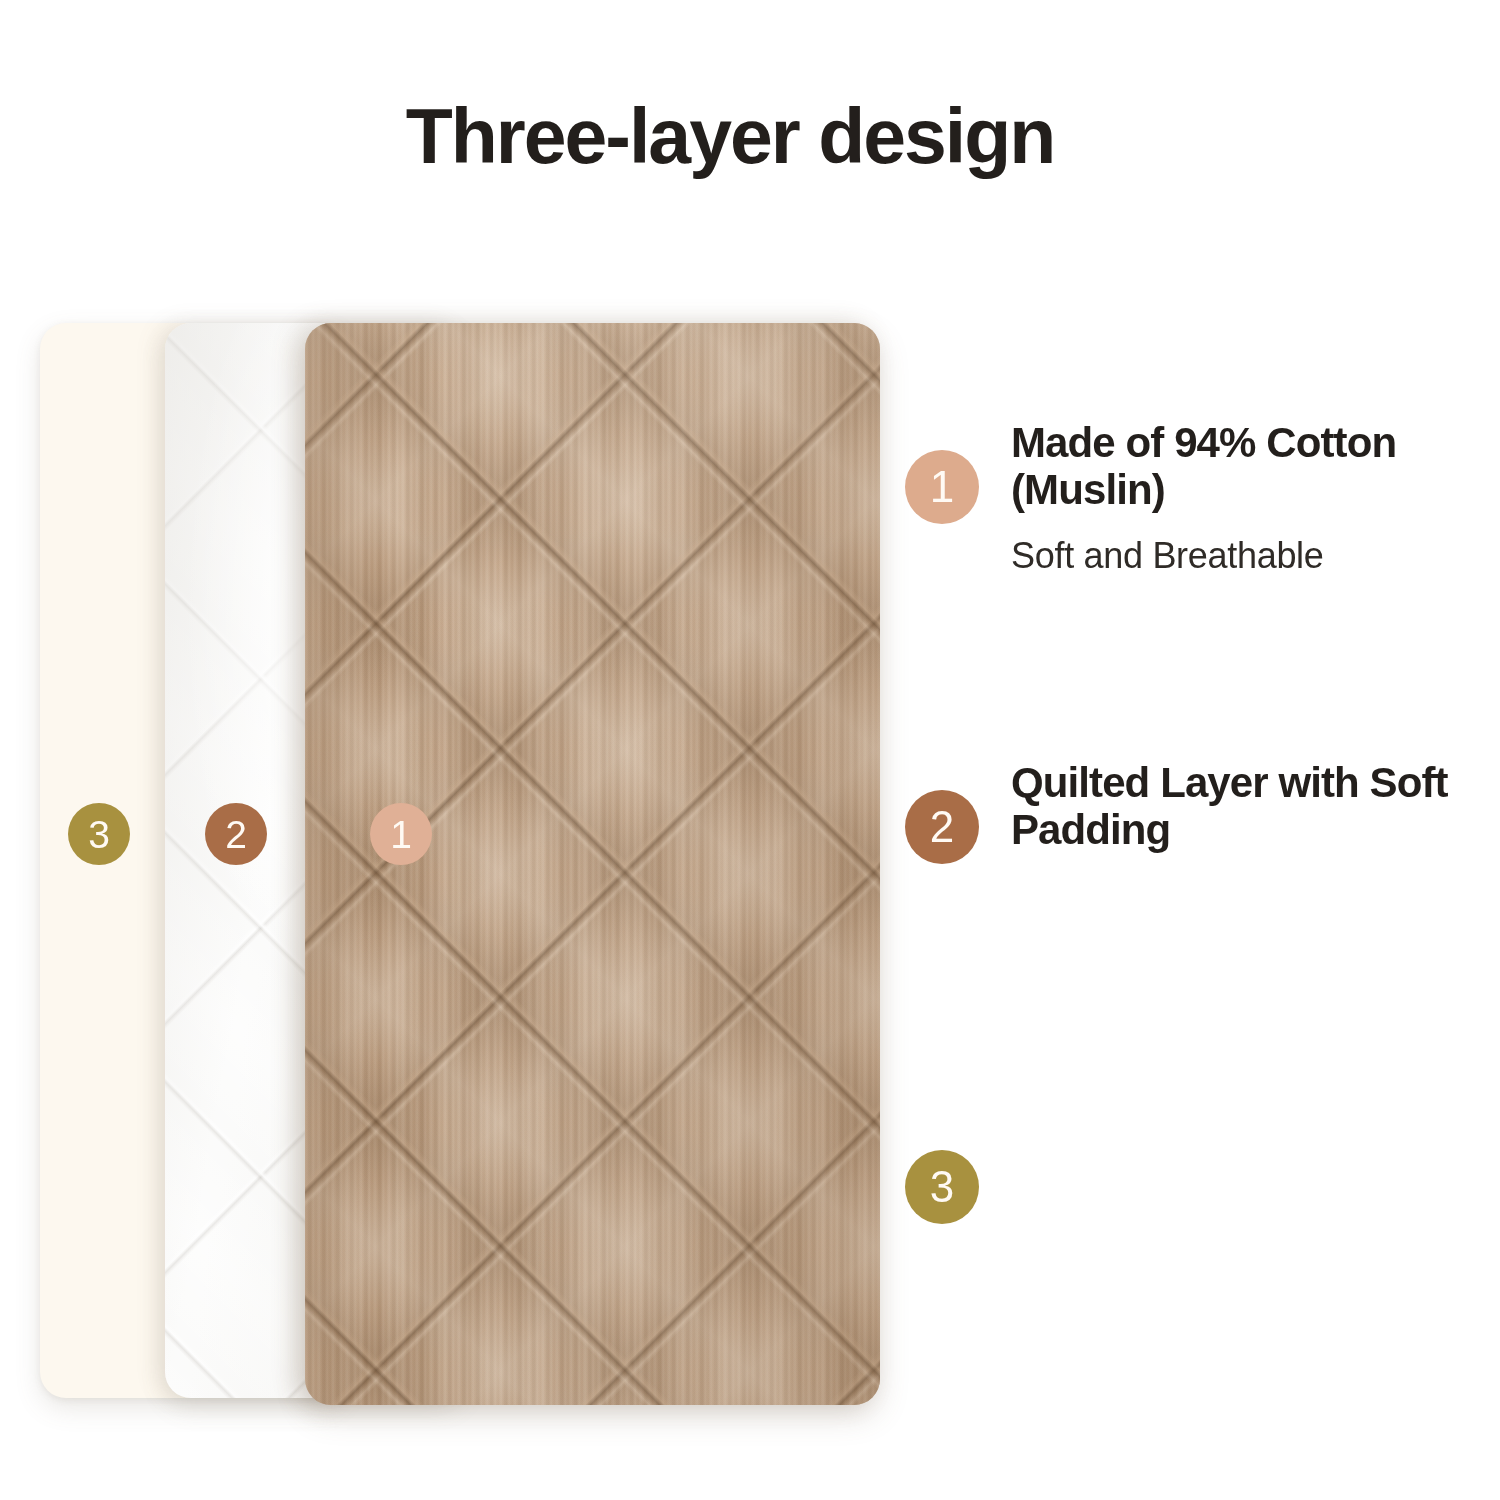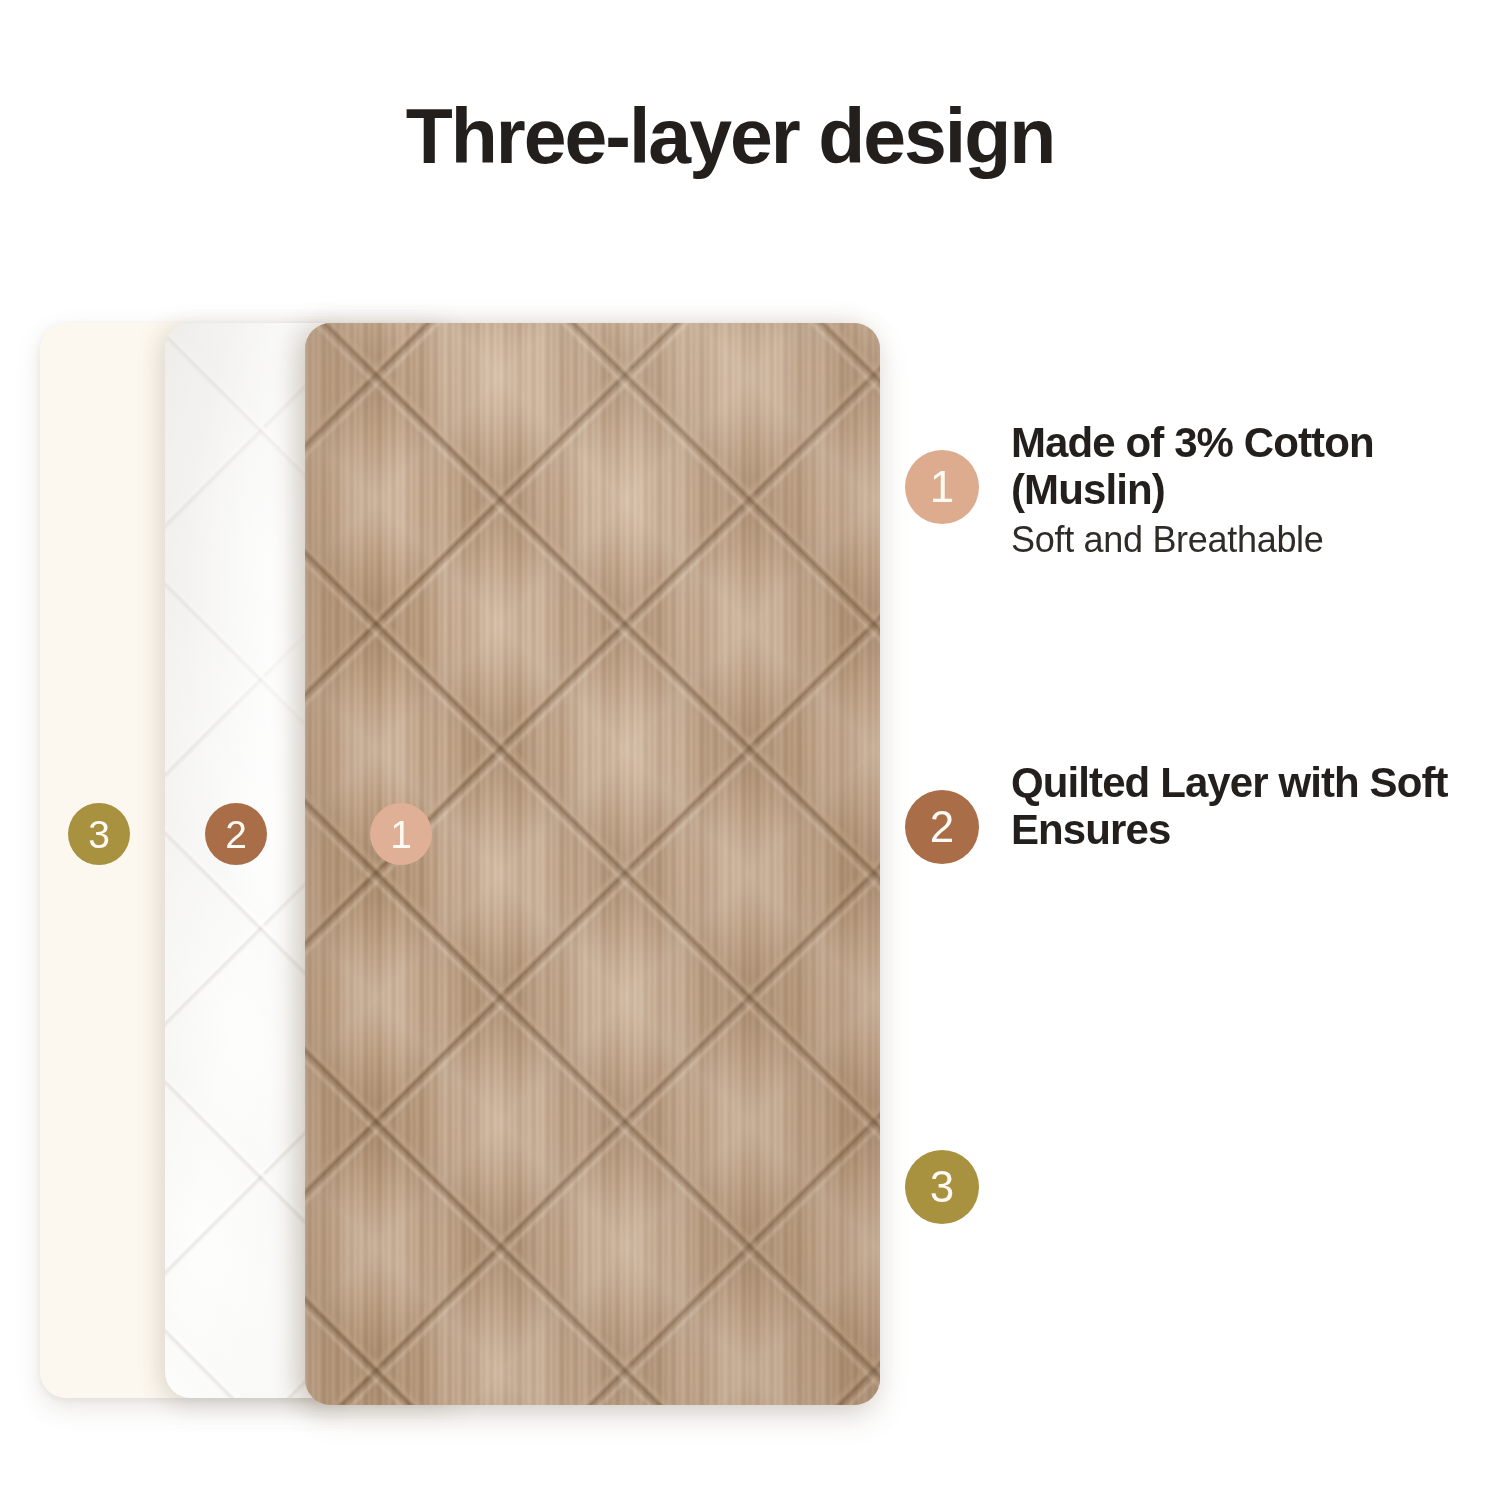--- a/index.html
+++ b/index.html
@@ -222,21 +222,21 @@
 
   .callout-heading {
     font-size:42px;
     font-weight:bold;
     color:#231f1c;
     line-height:1.11;
     letter-spacing:-0.9px;
     max-width:470px;
   }
   .callout-sub {
-    margin-top:4px;
+    margin-top:20px;
     font-size:36px;
     font-weight:400;
     color:#2f2b27;
     line-height:1.30;
     letter-spacing:-0.3px;
     max-width:470px;
   }
 </style>
 </head>
 <body>
@@ -263,29 +263,29 @@
 
     <div class="layer-badge" id="layer-badge-3">3</div>
     <div class="layer-badge" id="layer-badge-2">2</div>
     <div class="layer-badge" id="layer-badge-1">1</div>
 
   </div>
 
   <div class="callout" id="callout-1">
     <div class="callout-badge">1</div>
     <div class="callout-text">
-      <div class="callout-heading">Made of 3% Cotton (Muslin)</div>
+      <div class="callout-heading">Made of 94% Cotton (Muslin)</div>
       <div class="callout-sub">Soft and Breathable</div>
     </div>
   </div>
 
   <div class="callout" id="callout-2">
     <div class="callout-badge">2</div>
     <div class="callout-text">
-      <div class="callout-heading">Quilted Layer with Soft Ensures</div>
+      <div class="callout-heading">Quilted Layer with Soft Padding</div>
     </div>
   </div>
 
   <div class="callout" id="callout-3">
     <div class="callout-badge">3</div>
   </div>
 
 </div>
 
 </body></html>

